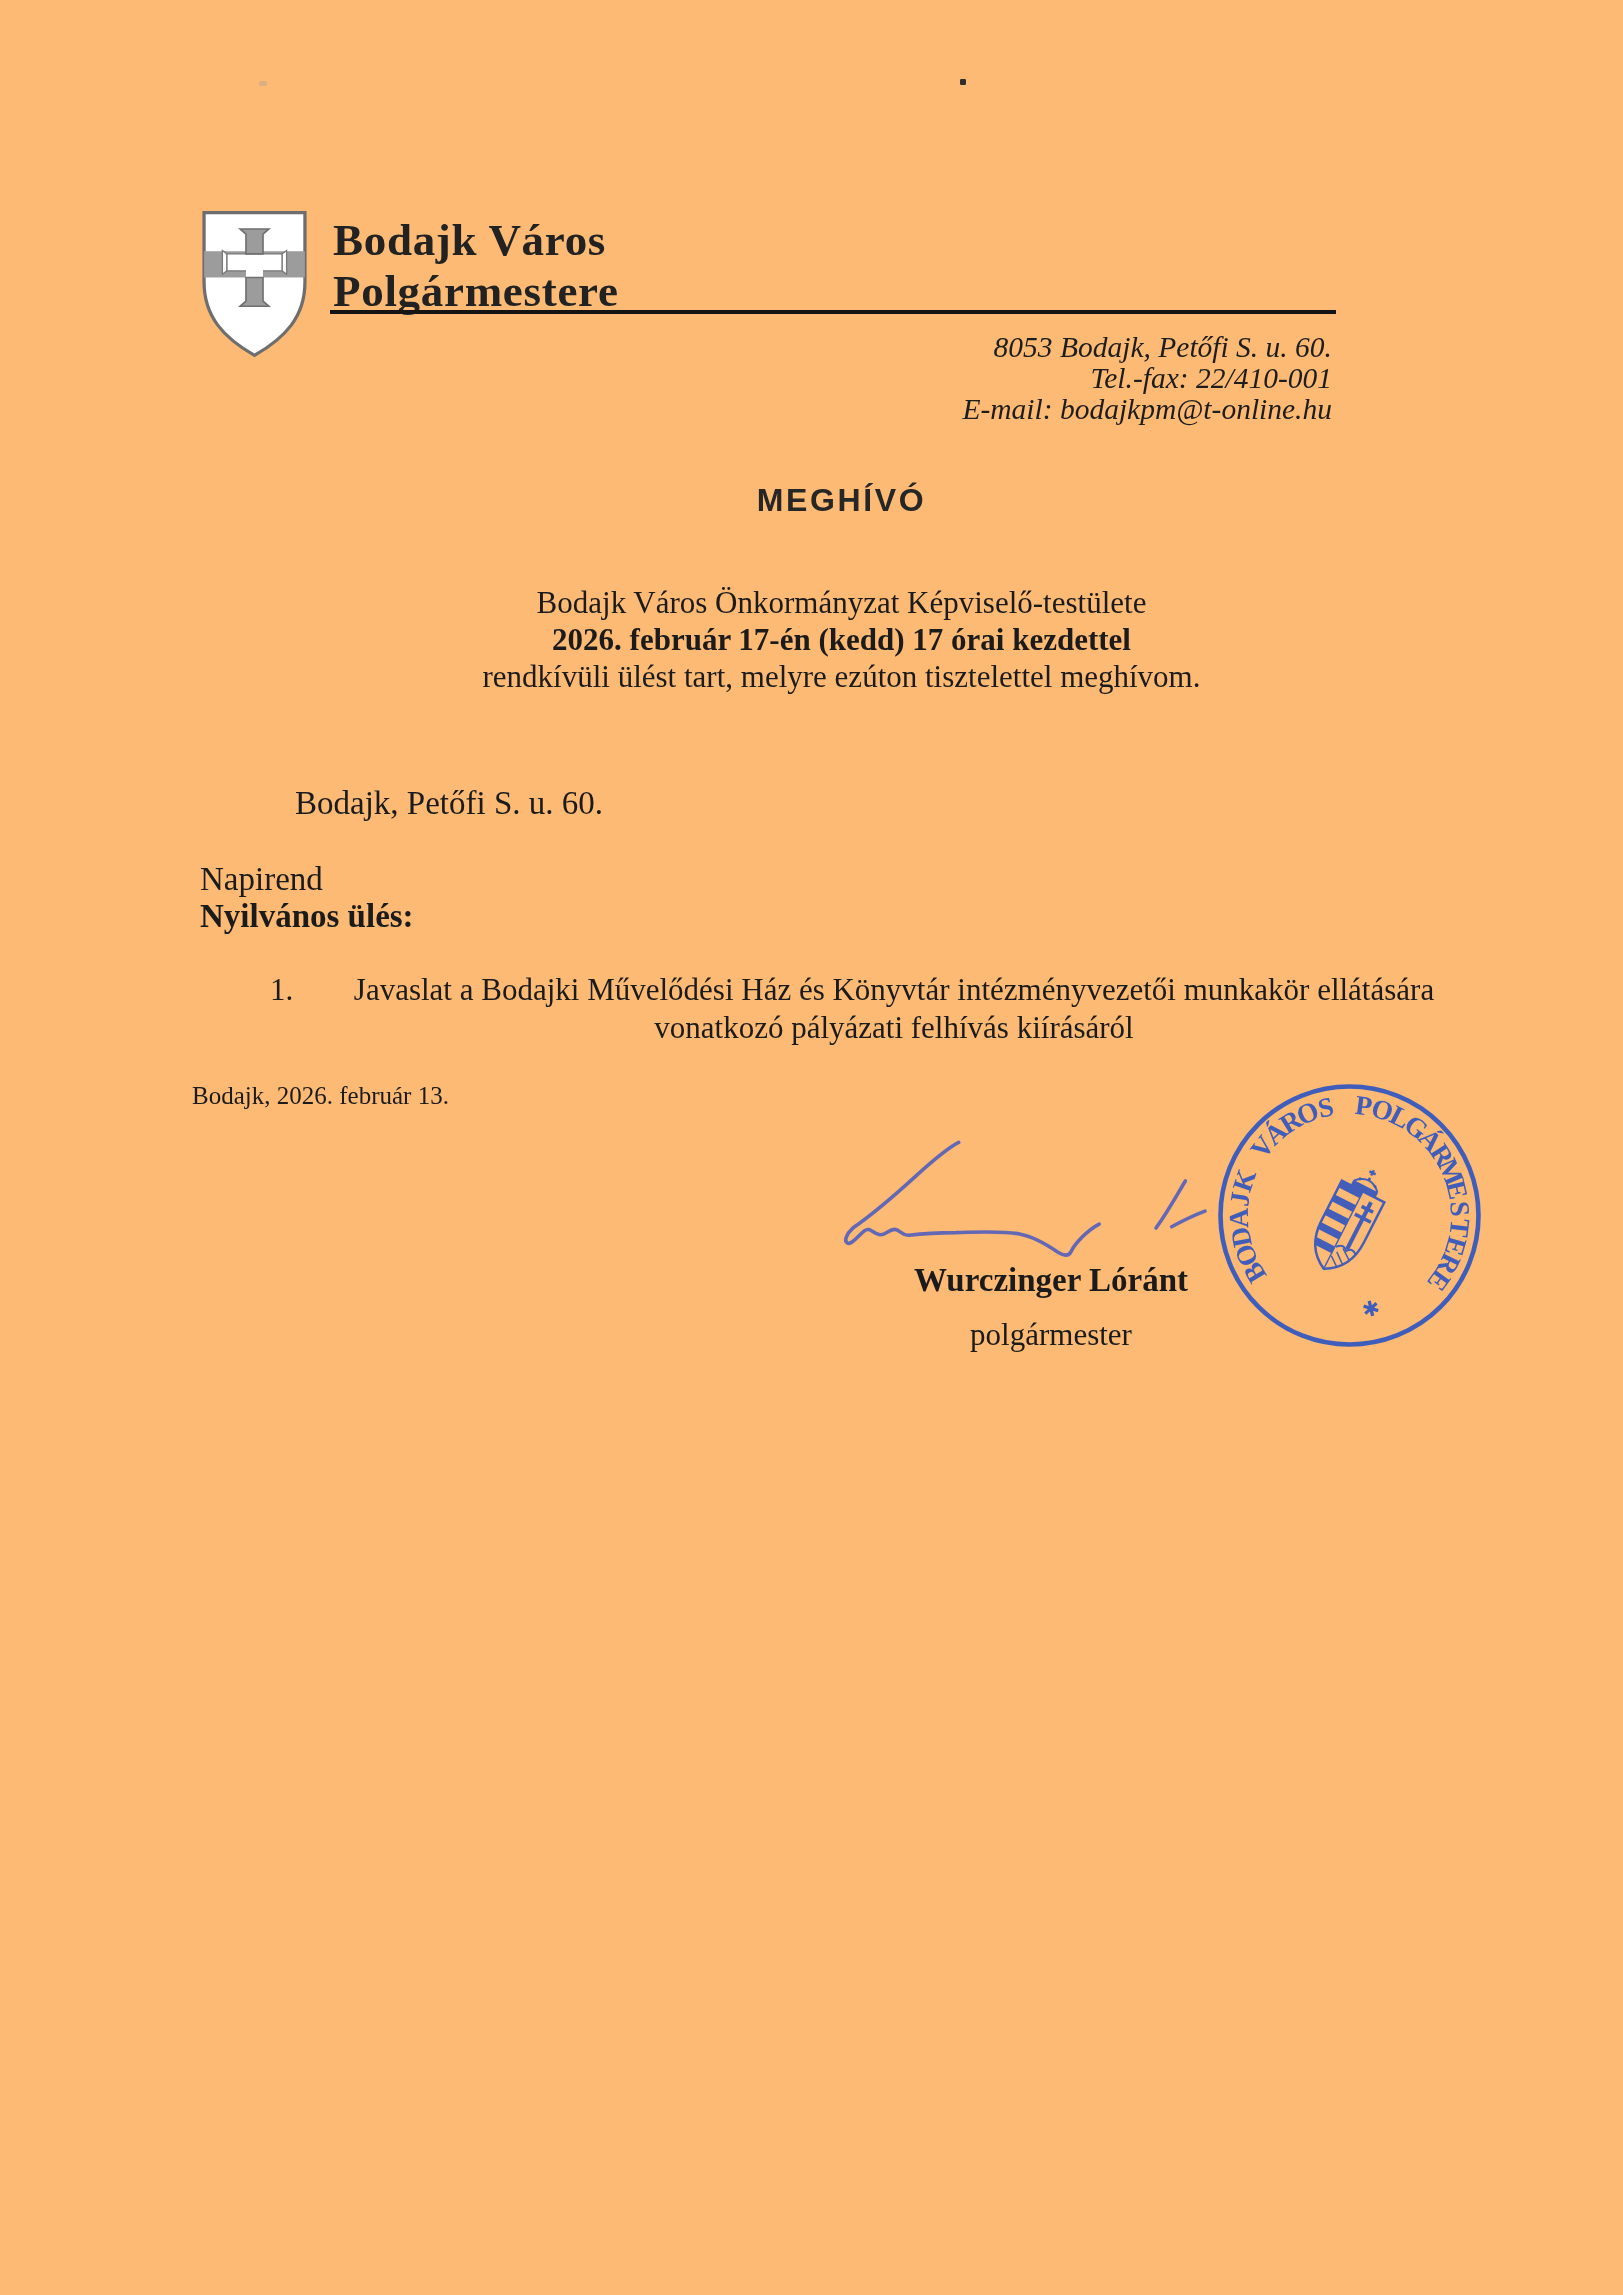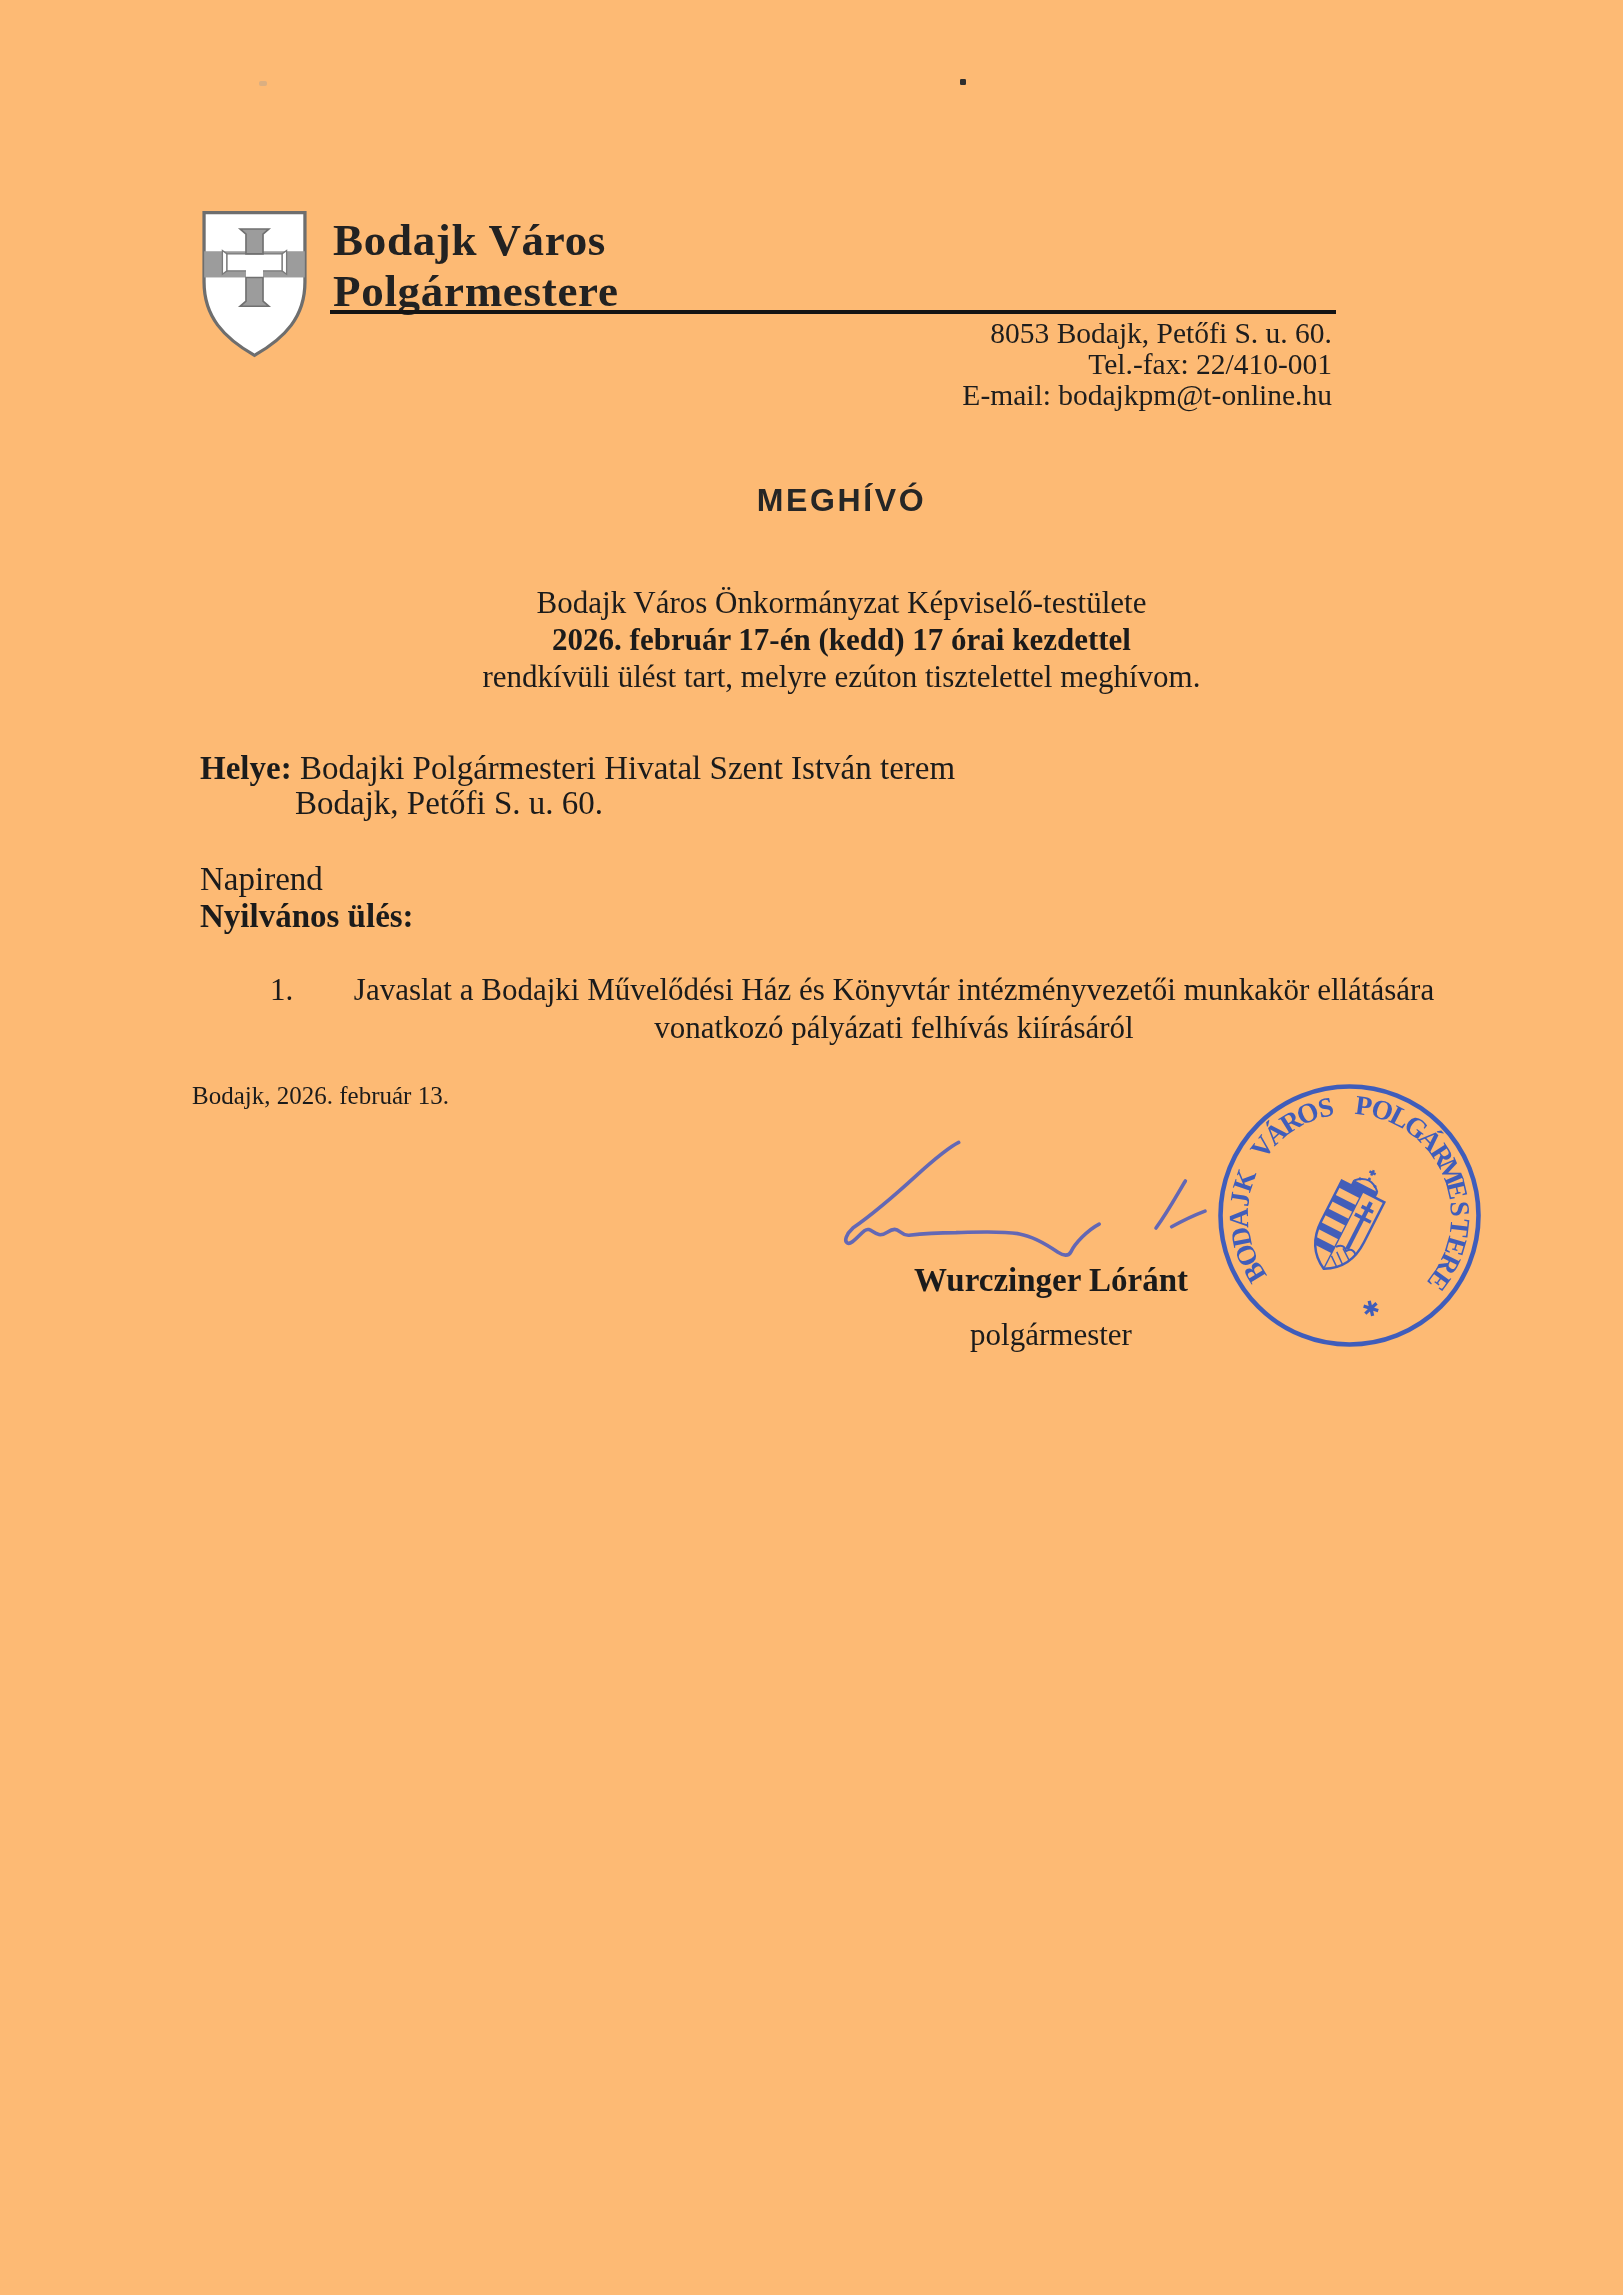--- a/index.html
+++ b/index.html
@@ -21,25 +21,26 @@
     font-size:45px;line-height:51px;
     letter-spacing:0.7px;
     color:#222;
   }
   .header-rule{
     left:330px;top:310px;
     width:1006px;height:3.9px;
     background:#141414;
   }
   .address-block{
-    right:291px;top:318px;
+    right:291px;top:332px;
     text-align:right;
     font-size:29.5px;line-height:31px;
     color:#1d1d1d;
     white-space:nowrap;
+    font-style:italic;
   }
 
   
   .doc-title{
     left:190px;top:482px;width:1303px;
     text-align:center;
     font-family:"Liberation Sans","DejaVu Sans",sans-serif;
     font-weight:bold;
     font-size:32px;letter-spacing:2.6px;
     color:#262626;
@@ -133,24 +134,20 @@
   </div>
 
   <div class="abs doc-title">MEGHÍVÓ</div>
 
   <div class="abs intro">
     <div>Bodajk Város Önkormányzat Képviselő-testülete</div>
     <div class="bold">2026. február 17-én (kedd) 17 órai kezdettel</div>
     <div>rendkívüli ülést tart, melyre ezúton tisztelettel meghívom.</div>
   </div>
 
-  <div class="abs loc-line1">
-    <span class="bold">Helye:</span>
-    <span>Bodajki Polgármesteri Hivatal Szent István terem</span>
-  </div>
   <div class="abs loc-line2">Bodajk, Petőfi S. u. 60.</div>
 
   <div class="abs napirend">Napirend</div>
   <div class="abs nyilvanos">Nyilvános ülés:</div>
 
   <div class="abs agenda-item">
     <span class="num">1.</span><span class="txt">Javaslat a Bodajki Művelődési Ház és Könyvtár intézményvezetői munkakör ellátására vonatkozó pályázati felhívás kiírásáról</span>
   </div>
 
   <div class="abs date-line">Bodajk, 2026. február 13.</div>

